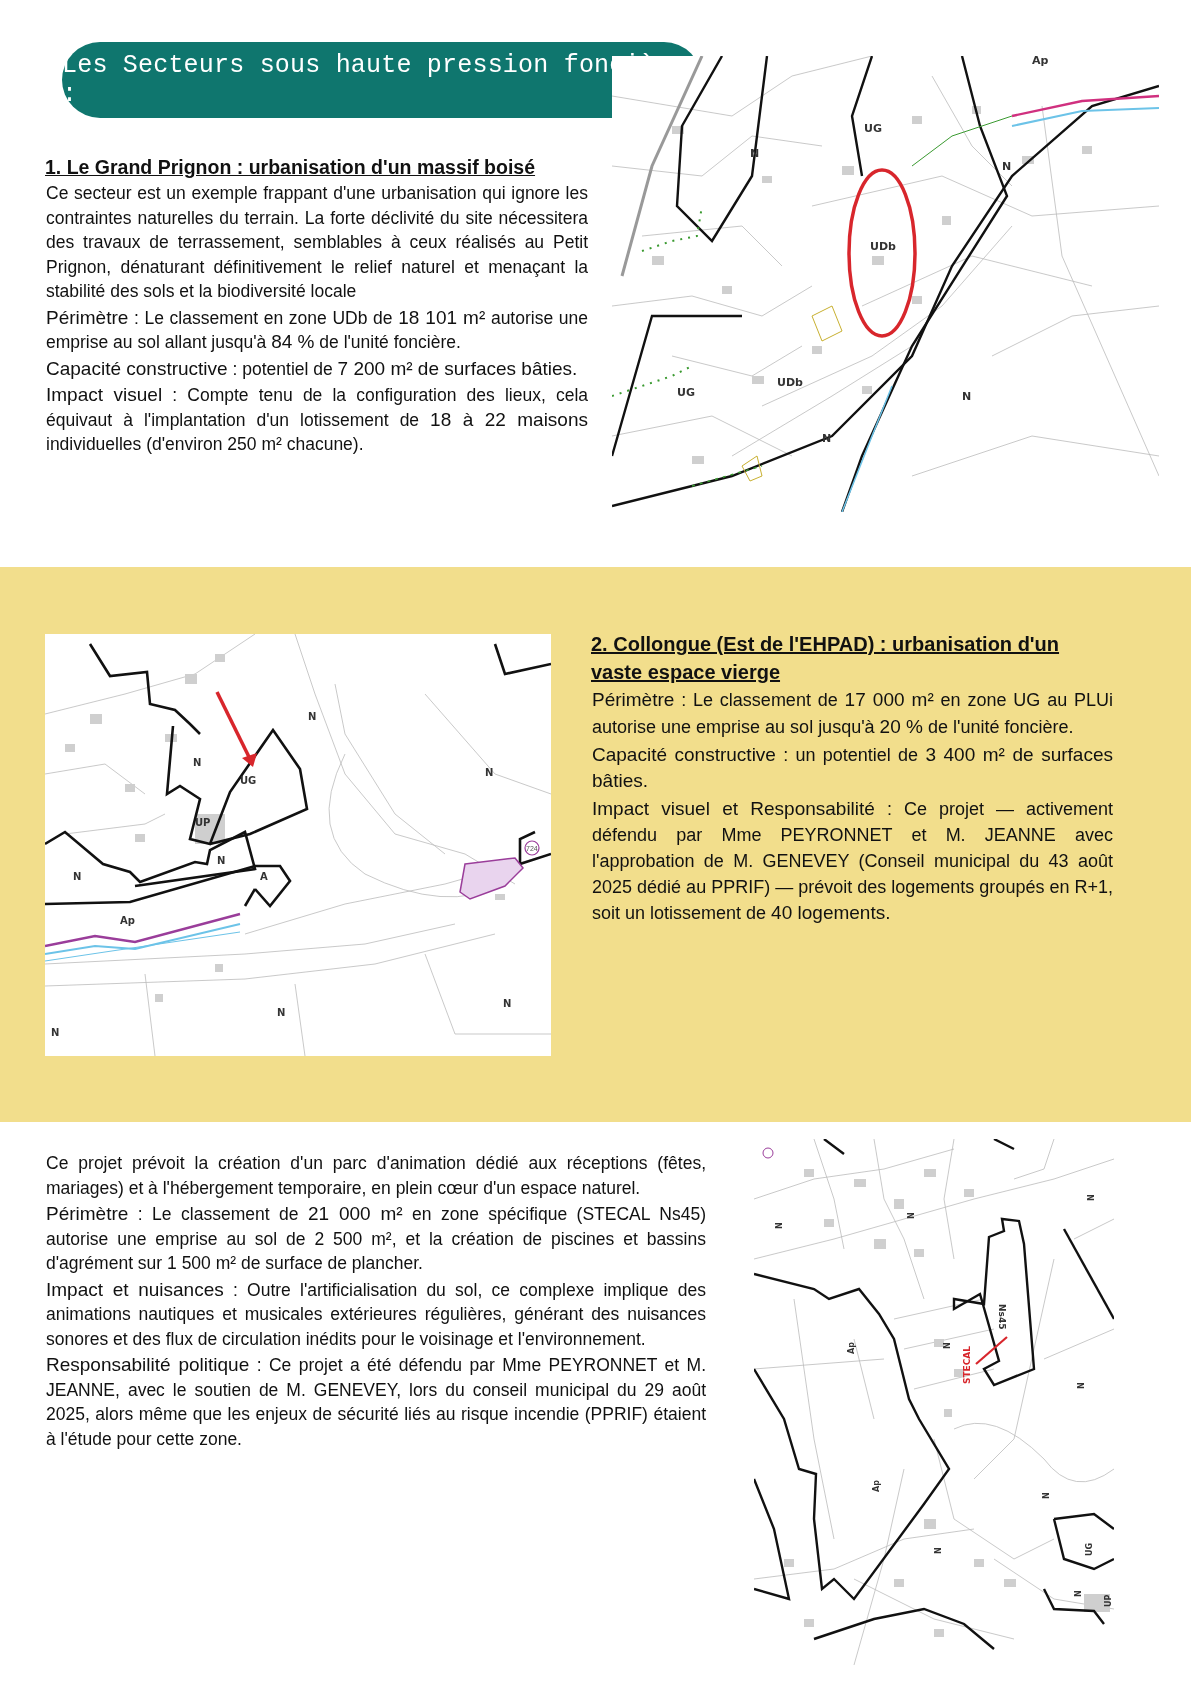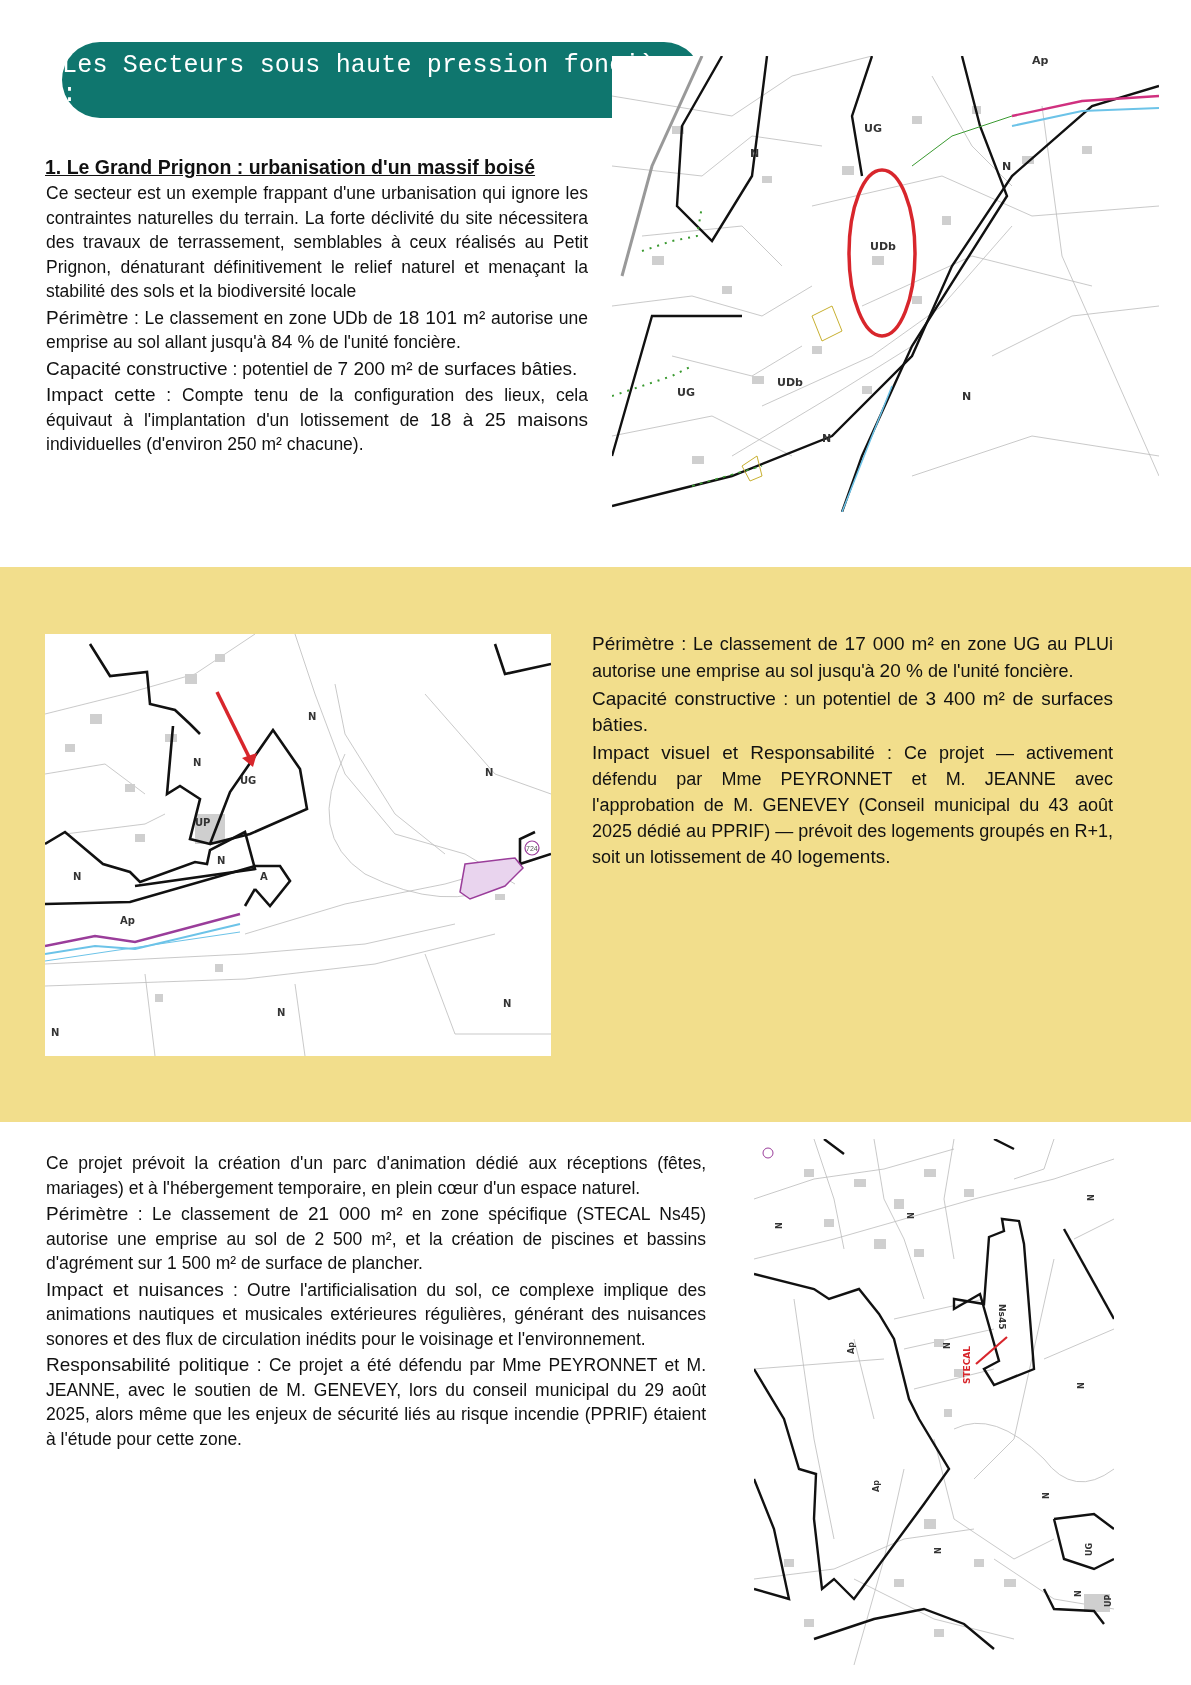--- a/index.html
+++ b/index.html
@@ -37,21 +37,21 @@
 
 <div class="pill">
   <span>Les Secteurs sous haute pression foncière :</span>
 </div>
 
 <div class="section-text" id="s1">
   <h2>1. Le Grand Prignon : urbanisation d'un massif boisé</h2>
   <p>Ce secteur est un exemple frappant d'une urbanisation qui ignore les contraintes naturelles du terrain. La forte déclivité du site nécessitera des travaux de terrassement, semblables à ceux réalisés au Petit Prignon, dénaturant définitivement le relief naturel et menaçant la stabilité des sols et la biodiversité locale</p>
   <p class="item"><b>Périmètre</b><span> : Le classement en zone UDb de </span><b>18 101 m²</b><span> autorise une emprise au sol allant jusqu'à </span><b>84 %</b><span> de l'unité foncière.</span></p>
   <p class="item"><b>Capacité constructive</b><span> : potentiel de </span><b>7 200 m² de surfaces bâties.</b></p>
-  <p class="item"><b>Impact cette</b><span> : Compte tenu de la configuration des lieux, cela équivaut à l'implantation d'un lotissement de </span><b>18 à 25 maisons</b><span> individuelles (d'environ 250 m² chacune).</span></p>
+  <p class="item"><b>Impact visuel</b><span> : Compte tenu de la configuration des lieux, cela équivaut à l'implantation d'un lotissement de </span><b>18 à 22 maisons</b><span> individuelles (d'environ 250 m² chacune).</span></p>
 </div>
 
 <div class="map" id="map1">
   <svg viewBox="0 0 547 456" preserveAspectRatio="none">
     <g stroke="#bbb" stroke-width="0.8" fill="none">
       <path d="M0 40 L120 60 L180 20 L260 0"></path>
         <path d="M0 110 L90 120 L140 80 L210 90"></path>
       <path d="M30 180 L130 170 L170 210"></path>
         <path d="M0 250 L80 240 L150 260 L200 230"></path>
       <path d="M60 300 L140 320 L190 290"></path>
@@ -167,20 +167,21 @@
     <text class="maplabel" x="28" y="246" font-size="10">N</text>
     <text class="maplabel" x="75" y="290" font-size="10">Ap</text>
     <text class="maplabel" x="440" y="142" font-size="10">N</text>
     <text class="maplabel" x="232" y="382" font-size="10">N</text>
     <text class="maplabel" x="458" y="373" font-size="10">N</text>
     <text class="maplabel" x="6" y="402" font-size="10">N</text>
   </svg>
 </div>
 
 <div class="section-text" id="s2">
+  <h2>2. Collongue (Est de l'EHPAD) : urbanisation d'un vaste espace vierge</h2>
   <p><b>Périmètre</b><span> : Le classement de </span><b>17 000 m²</b><span> en zone UG au PLUi autorise une emprise au sol jusqu'à </span><b>20 %</b><span> de l'unité foncière.</span></p>
   <p><b>Capacité constructive</b><span> : un potentiel de </span><b>3 400 m² de surfaces bâties.</b></p>
   <p><b>Impact visuel et Responsabilité</b><span> : Ce projet — activement défendu par Mme PEYRONNET et M. JEANNE avec l'approbation de M. GENEVEY (Conseil municipal du 43 août 2025 dédié au PPRIF) — prévoit des logements groupés en R+1, soit un lotissement de </span><b>40 logements.</b></p>
 </div>
 
 <div class="section-text" id="s3">
   <p>Ce projet prévoit la création d'un parc d'animation dédié aux réceptions (fêtes, mariages) et à l'hébergement temporaire, en plein cœur d'un espace naturel.</p>
   <p class="item"><b>Périmètre</b><span> : Le classement de </span><b>21 000 m²</b><span> en zone spécifique (STECAL Ns45) autorise une emprise au sol de 2 500 m², et la création de piscines et bassins d'agrément sur 1 500 m² de surface de plancher.</span></p>
   <p class="item"><b>Impact et nuisances</b><span> : Outre l'artificialisation du sol, ce complexe implique des animations nautiques et musicales extérieures régulières, générant des nuisances sonores et des flux de circulation inédits pour le voisinage et l'environnement.</span></p>
   <p class="item"><b>Responsabilité politique</b><span> : Ce projet a été défendu par Mme PEYRONNET et M. JEANNE, avec le soutien de M. GENEVEY, lors du conseil municipal du 29 août 2025, alors même que les enjeux de sécurité liés au risque incendie (PPRIF) étaient à l'étude pour cette zone.</span></p>

